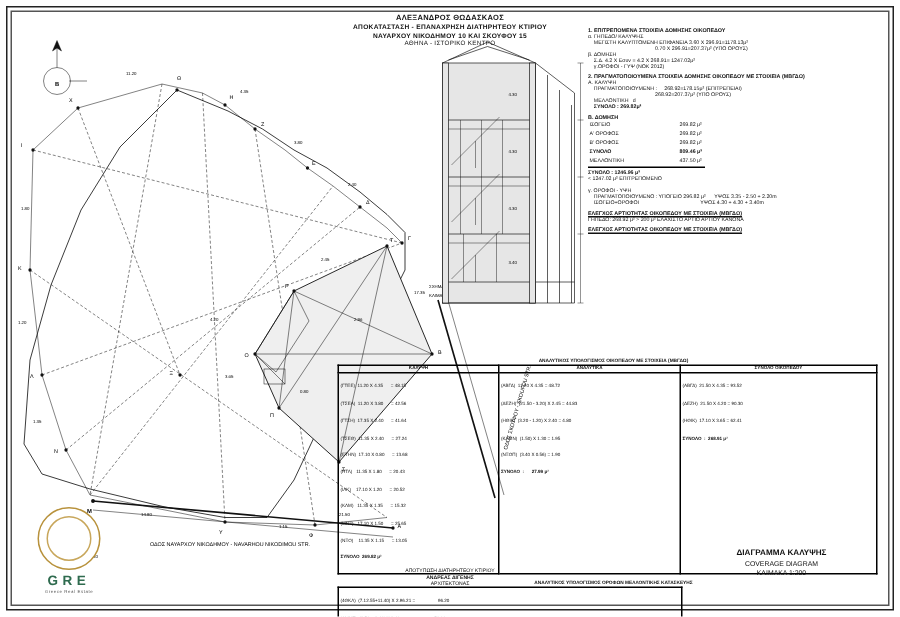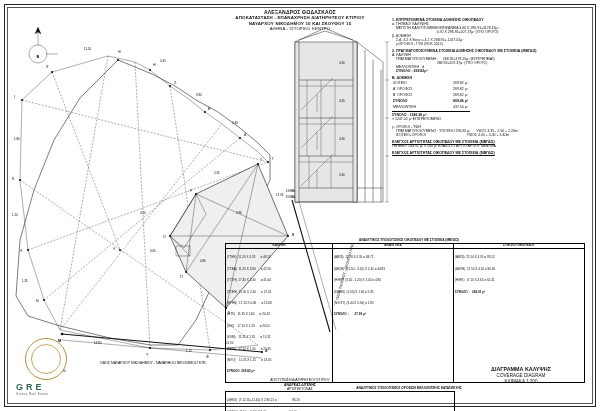--- a/index.html
+++ b/index.html
@@ -41,21 +41,21 @@
   .lblsm{font-size:2.9px;font-family:"Liberation Sans",sans-serif;}
   .dot{fill:#111;}
 
   
   #section{position:absolute;left:287px;top:20px;width:105px;height:195px;}
   .secwall{fill:#e6e6e6;stroke:#111;stroke-width:.45;}
   .secline{stroke:#111;fill:none;stroke-width:.45;}
   .secthin{stroke:#111;fill:none;stroke-width:.3;}
 
   
-  #logo{position:absolute;left:16px;top:338px;width:60px;height:58px;}
+  #logo{position:absolute;left:16px;top:338px;width:60px;height:58px;text-align:center;}
   #logo .circ{width:40px;height:40px;border-radius:50%;border:1.6px solid #b8923c;margin:0 auto;position:relative;background:#fff;}
   #logo .circ:after{content:"";position:absolute;left:5px;top:5px;right:5px;bottom:5px;border-radius:50%;border:1px solid #c8a75c;}
   #logo .gre{font-size:9px;letter-spacing:3px;color:#2f6b4f;font-weight:bold;margin-top:2px;}
   #logo .sub{font-size:2.9px;color:#555;letter-spacing:.4px;}
 
   #signblock{position:absolute;left:150px;top:378px;width:300px;text-align:center;font-size:3.4px;line-height:1.35;}
   #scaleblock{position:absolute;left:455px;top:366px;width:132px;text-align:center;font-size:4.6px;line-height:1.3;}
   #scaleblock .s1{font-weight:bold;font-size:5.4px;}
 
   .north{position:absolute;left:24px;top:24px;width:40px;height:42px;}

